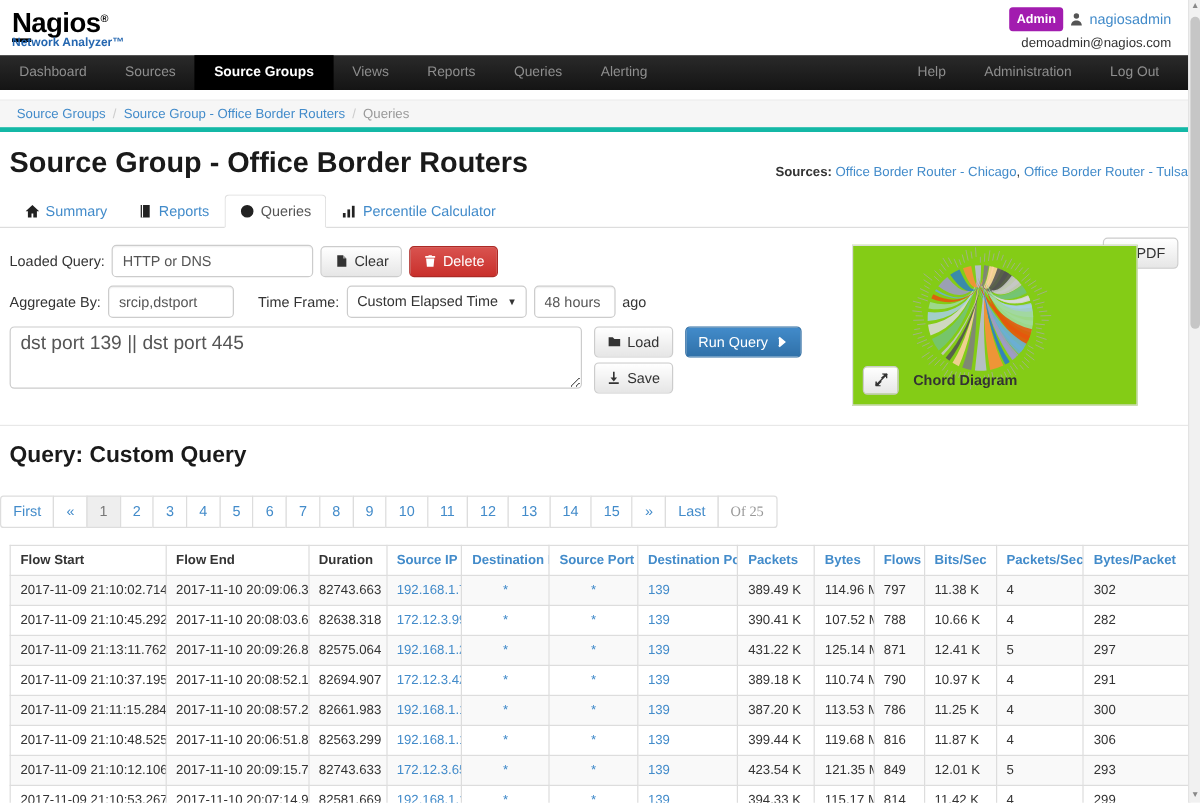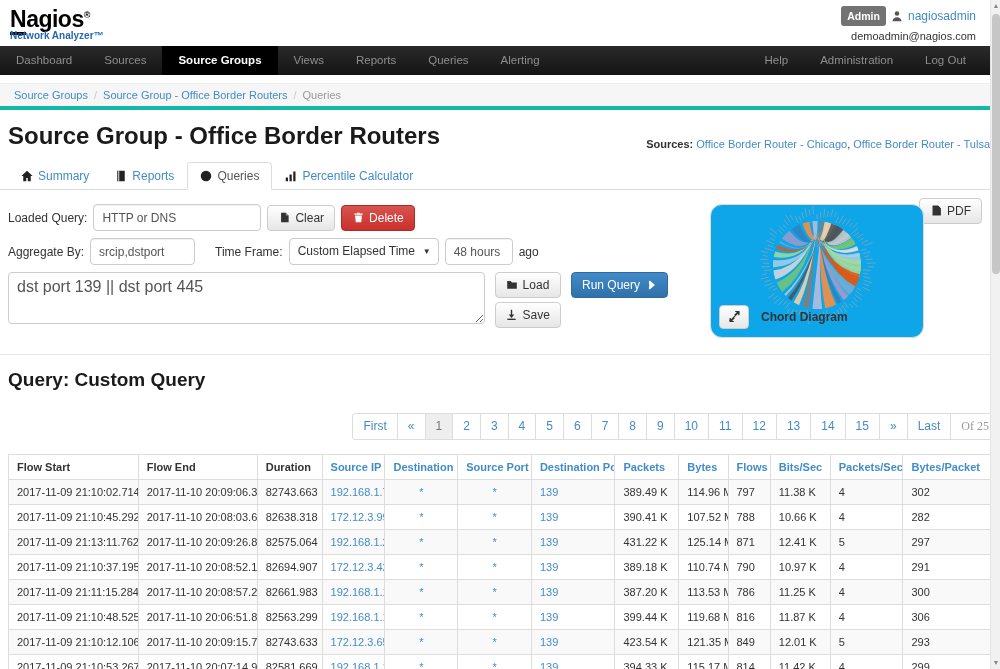--- a/index.html
+++ b/index.html
@@ -68,30 +68,30 @@
   .btn-primary svg { fill:#fff; }
   .queryrow { display:flex; align-items:flex-start; gap:10px; }
   textarea.qbox { width:484px; height:52px; resize:both; border:1px solid #ccc; border-radius:4px;
     padding:5px 8px; font-size:16px; color:#555; font-family:"Liberation Sans",sans-serif; }
   .loadsave { display:flex; flex-direction:column; gap:4px; }
   .runwrap { padding-top:0px; }
 
   
   .rightcol { flex:1; position:relative; padding-left:42px; }
   .pdfbtn { position:absolute; right:10px; top:-6px; }
-  .chordbox { width:214px; height:134px; border:1px solid #ddd; border-radius:12px; position:relative; background:#0ea5e9; }
+  .chordbox { width:238px; height:134px; border:1px solid #ddd; border-radius:0; position:relative; background:#84cc16; }
   .chordbox svg.chord { position:absolute; left:1px; top:0px; }
   .chordfoot { position:absolute; left:8px; bottom:8px; display:flex; align-items:center; gap:12px; }
   .chordfoot .clabel { font-weight:bold; font-size:12px; color:#333; }
   .btn-expand { padding:5px 8px; }
 
   
   .sep-hr { border:none; border-top:1px solid #e8e8e8; margin:16px 0 0 0; }
   .qheading { font-size:19px; font-weight:bold; color:#1a1a1a; padding:14px 8px 0 8px; }
-  .pagwrap { display:flex; justify-content:flex-end; margin-top:22px; }
+  .pagwrap { display:flex; justify-content:flex-start; margin-top:22px; }
   .pagination { display:flex; list-style:none; }
   .pagination li { border:1px solid #ddd; margin-left:-1px; padding:5px 10px; font-size:12px; color:#428bca;
     background:#fff; cursor:pointer; }
   .pagination li:first-child { border-radius:3px 0 0 3px; margin-left:0; }
   .pagination li:last-child { border-radius:0 3px 3px 0;font-family:Liberation Serif, serif; }
   .pagination li.active { background:#eee; color:#777; cursor:default; }
   .pagination li.info { color:#999; cursor:default; }
 
   table.qtable { width:984px; margin:14px 0 0 8px; border-collapse:collapse; table-layout:fixed; font-size:11px; }
   table.qtable th, table.qtable td { border:1px solid #ddd; padding:6px 8px; text-align:left;
@@ -113,21 +113,21 @@
 
 <div class="page">
 
   <header class="hdr">
     <div class="logo">
       <div class="logo-name"><span class="nchar">N</span><span>agios</span><sup>®</sup></div>
       <div class="logo-sub">Network Analyzer™</div>
     </div>
     <div class="userbox">
       <div class="userline">
-        <span class="badge-admin" style="background:#737373;">Admin</span>
+        <span class="badge-admin" style="background:#a21caf;">Admin</span>
         <span class="ticon">
           <svg width="12" height="12" viewBox="0 0 16 16" fill="#555">
               <circle cx="8" cy="4.5" r="3"></circle>
               <path d="M2 15c0-3.3 2.7-5.5 6-5.5s6 2.2 6 5.5z"></path>
             </svg>
         </span>
         <a>nagiosadmin</a>
       </div>
       <div class="user-email">demoadmin@nagios.com</div>
     </div>

